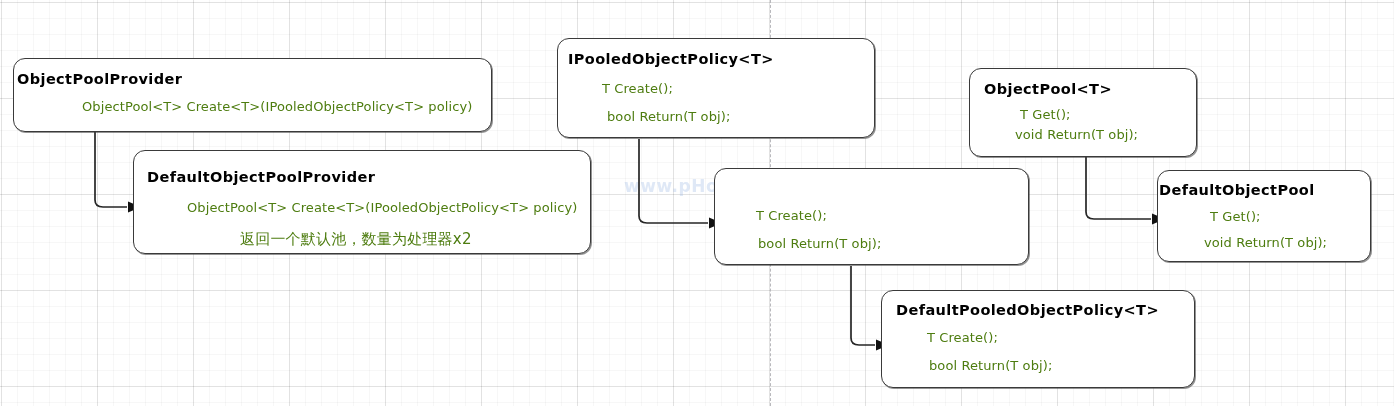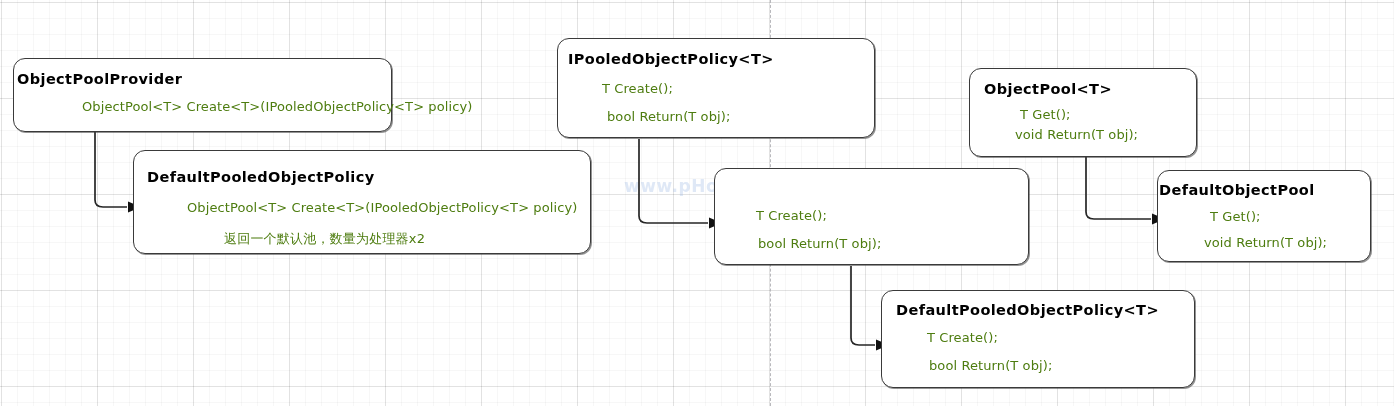--- a/index.html
+++ b/index.html
@@ -66,22 +66,23 @@
     white-space: nowrap;
   }
   .node .member {
     position: absolute;
     font-size: 13px;
     color: #4d7c0f;
     white-space: nowrap;
     letter-spacing: 0.1px;
   }
   .node .member.cjk {
-    font-size: 13px;
+    font-size: 15px;
     letter-spacing: 0.2px;
+    margin-left: 16px;
   }
 
   
   #edges {
     position: absolute;
     left: 0; top: 0;
     width: 1394px;
     height: 406px;
     overflow: visible;
     pointer-events: none;
@@ -114,27 +115,27 @@
     <g>
       <path d="M 851 266 L 851 338 Q 851 345 859 345 L 875 345"></path>
       <polygon points="876,339.5 889,345 876,350.5"></polygon>
     </g>
     <g>
       <path d="M 1086 138 L 1086 212 Q 1086 219 1094 219 L 1151 219"></path>
       <polygon points="1152,213.5 1165,219 1152,224.5"></polygon>
     </g>
   </svg>
 
-  <div class="node" style="left:13px; top:58px; width:379px; height:74px;text-align:center;">
+  <div class="node" style="left:13px; top:58px; width:479px; height:74px;text-align:center;">
     <div class="title" style="left:3px; top:12px;">ObjectPoolProvider</div>
     <div class="member" style="left:68px; top:40px;">ObjectPool&lt;T&gt; Create&lt;T&gt;(IPooledObjectPolicy&lt;T&gt; policy)</div>
   </div>
 
   <div class="node" style="left:133px; top:150px; width:458px; height:104px;">
-    <div class="title" style="left:13px; top:18px;">DefaultPooledObjectPolicy</div>
+    <div class="title" style="left:13px; top:18px;">DefaultObjectPoolProvider</div>
     <div class="member" style="left:53px; top:49px;">ObjectPool&lt;T&gt; Create&lt;T&gt;(IPooledObjectPolicy&lt;T&gt; policy)</div>
     <div class="member cjk" style="left:90px; top:79px;">返回一个默认池，数量为处理器x2</div>
   </div>
 
   <div class="node" style="left:557px; top:38px; width:318px; height:100px;">
     <div class="title" style="left:10px; top:12px;">IPooledObjectPolicy&lt;T&gt;</div>
     <div class="member" style="left:44px; top:42px;">T Create();</div>
     <div class="member" style="left:49px; top:70px;">bool Return(T obj);</div>
   </div>
 

